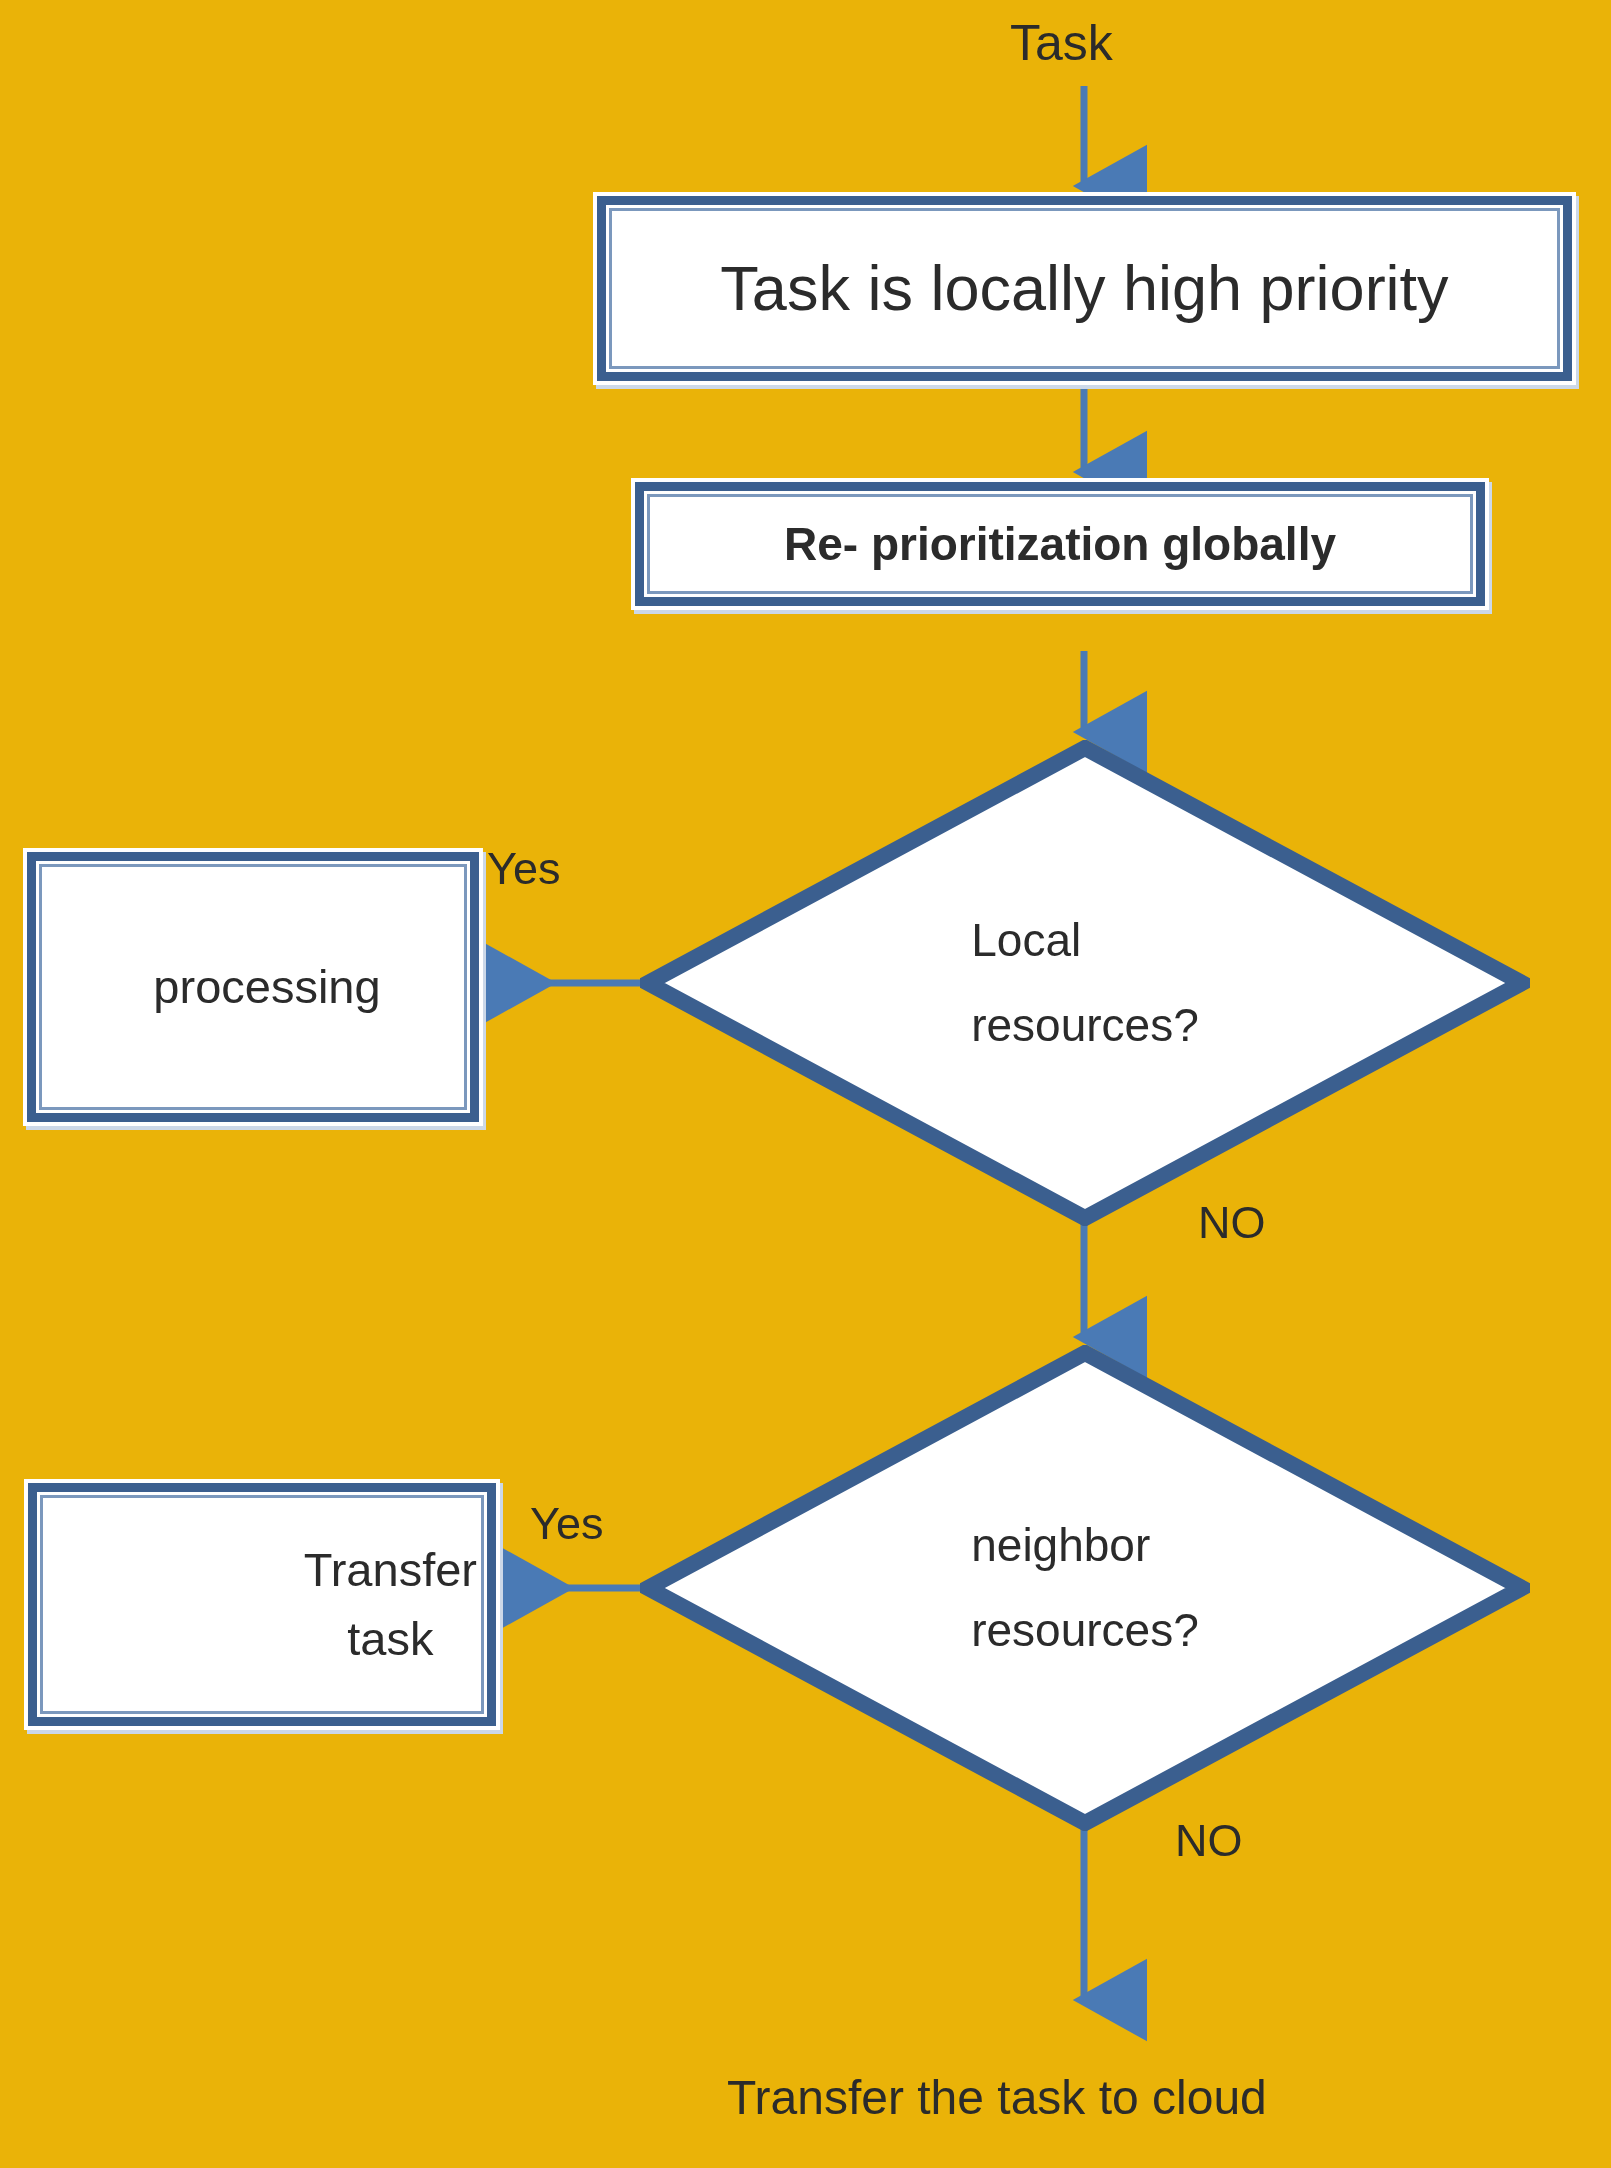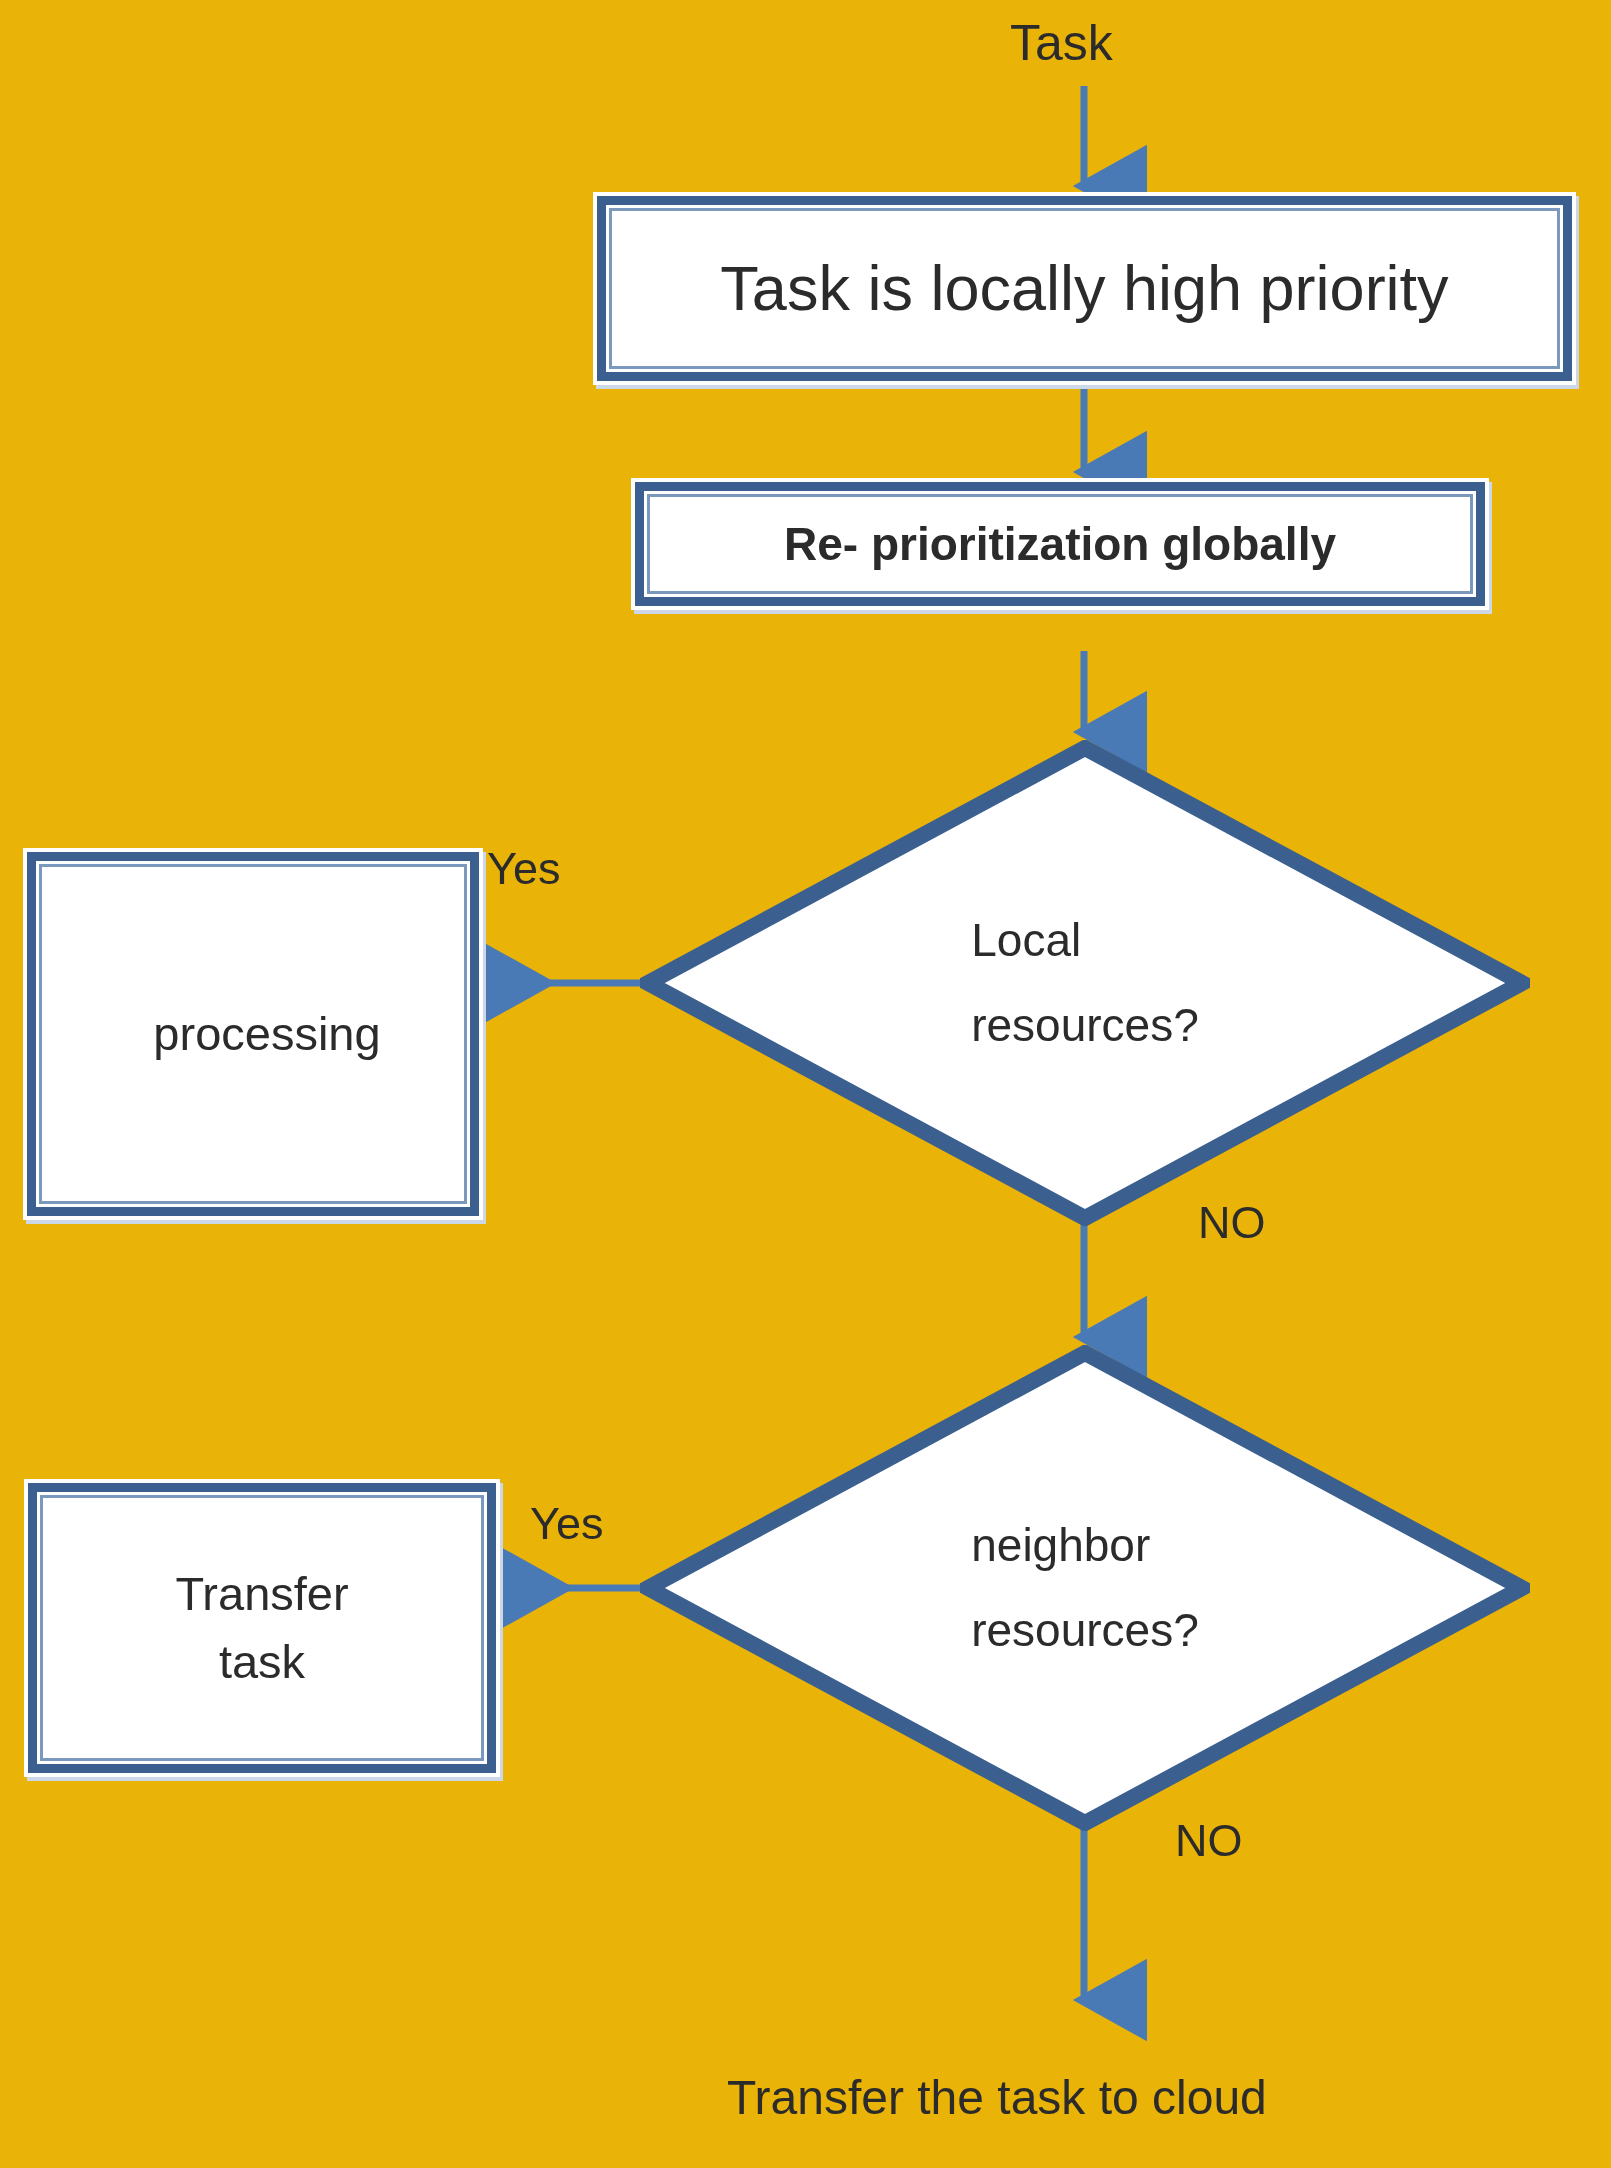--- a/index.html
+++ b/index.html
@@ -72,26 +72,26 @@
     color: #2b2b2b;
     white-space: nowrap;
   }
 
   
   #label-task        { left: 1010px; top: 14px;  font-size: 50px; }
   #box-priority      { left: 597px;  top: 196px; width: 975px; height: 185px; font-size: 63px; }
   #box-reprio        { left: 635px;  top: 482px; width: 850px; height: 124px; font-size: 46px; font-weight: bold; }
   #diamond-local     { left: 640px;  top: 740px; width: 890px; height: 486px; }
   #diamond-local .dlabel { font-size: 46px; }
-  #box-processing    { left: 27px;   top: 852px; width: 452px; height: 364px; font-size: 47px; padding-left: 28px; }
+  #box-processing    { left: 27px;   top: 852px; width: 452px; height: 270px; font-size: 47px; padding-left: 28px; }
   #label-yes-1       { left: 487px;  top: 843px;  font-size: 45px; }
   #label-no-1        { left: 1198px; top: 1197px; font-size: 45px; }
   #diamond-neighbor  { left: 640px;  top: 1345px; width: 890px; height: 486px; }
   #diamond-neighbor .dlabel { font-size: 46px; }
-  #box-transfer      { left: 28px;   top: 1483px; width: 468px; height: 290px; font-size: 47px; }
+  #box-transfer      { left: 28px;   top: 1483px; width: 468px; height: 243px; font-size: 47px; justify-content: flex-end; }
   #label-yes-2       { left: 530px;  top: 1498px; font-size: 45px; }
   #label-no-2        { left: 1175px; top: 1815px; font-size: 45px; }
   #label-cloud       { left: 727px;  top: 2070px; font-size: 48px; text-align: center; }
 </style>
 </head>
 <body>
 
 <div id="canvas">
 
   <svg id="wires" viewBox="0 0 1611 2168" xmlns="http://www.w3.org/2000/svg">

